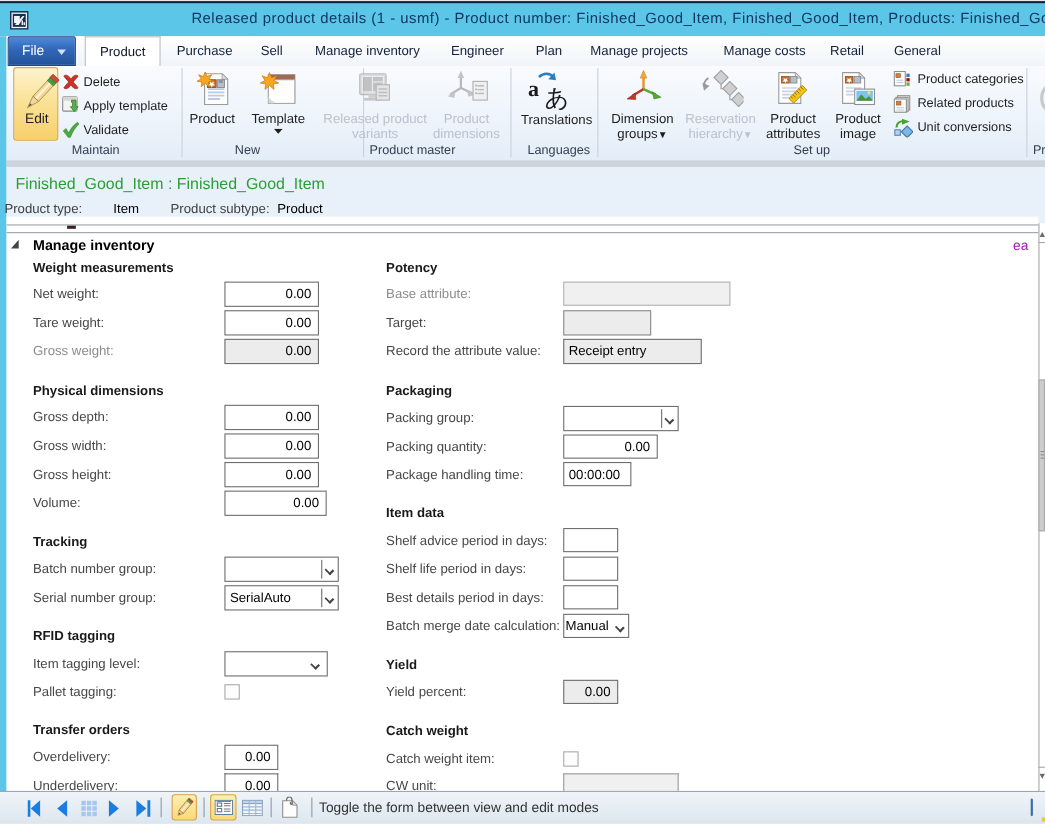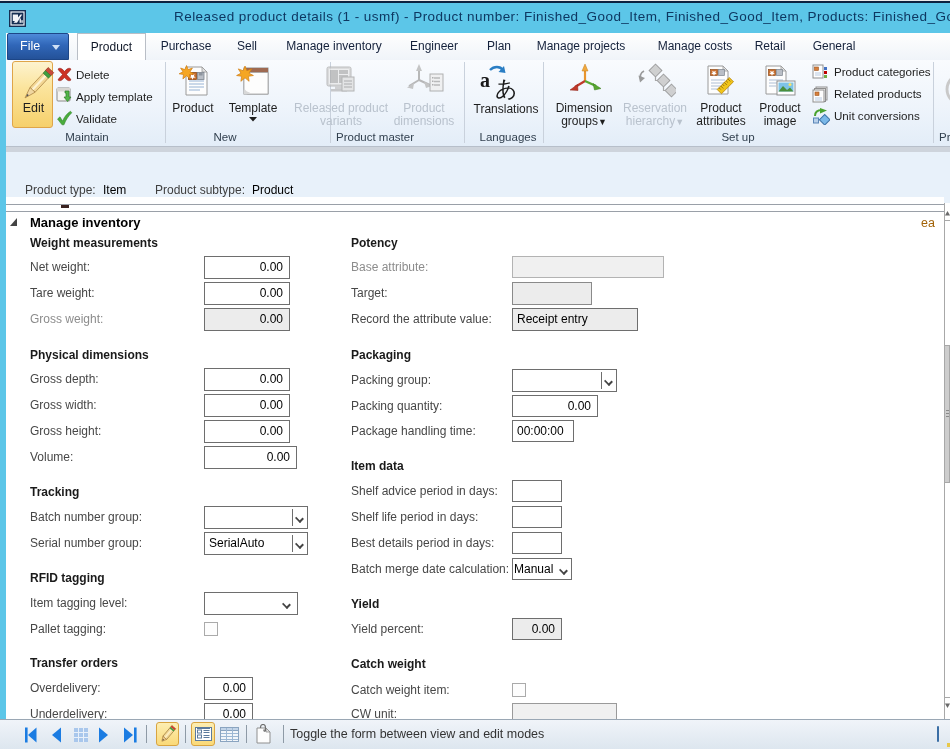--- a/index.html
+++ b/index.html
@@ -311,35 +311,36 @@
     <div class="rtext abs" style="left:828px;top:49px;text-align:center;">Unit conversions</div>
 
     <circle class="abs"></circle>
     <svg class="abs" style="left:932px;top:12px;" width="18" height="30" viewBox="0 0 14 26">
       <circle cx="20" cy="15" r="13" fill="none" stroke="#c9c9c9" stroke-width="2.5"></circle>
     </svg>
   </div>
 
   <div id="graystrip"></div>
   <div id="blueband"></div>
-  <div class="bandlabel" style="left:25px;">Product type:</div>
+  <div id="greentitle">Finished_Good_Item : Finished_Good_Item</div>
+  <div class="bandlabel" style="left:4px;">Product type:</div>
   <div class="bandval" style="left:103px;">Item</div>
   <div class="bandlabel" style="left:155px;">Product subtype:</div>
   <div class="bandval" style="left:252px;">Product</div>
 
   <div id="content"></div>
   <div id="slivermark"></div>
   <div id="sliverline"></div>
   <div id="sliverline2"></div>
 
   <svg class="abs" style="left:10px;top:218px;" width="8" height="9">
       <path d="M7 0 L7 8 L0 8 Z" fill="#444"></path>
     </svg>
   <div class="shead" style="left:30px;top:215px;">Manage inventory</div>
-  <div class="abs" style="left:921px;top:216px;font-size:12.5px;color:#a16207;">ea</div>
+  <div class="abs" style="left:921px;top:216px;font-size:12.5px;color:#a21caf;">ea</div>
 
   <div class="bold12" style="left:30px;top:236px;">Weight measurements</div>
   <div class="lbl" style="left:30px;top:260px;">Net weight:</div>
   <div class="ibox" style="left:204px;top:256px;width:86px;height:23px;">
       <span class="num">0.00</span>
     </div>
   <div class="lbl" style="left:30px;top:286px;">Tare weight:</div>
   <div class="ibox" style="left:204px;top:282px;width:86px;height:23px;">
       <span class="num">0.00</span>
     </div>

